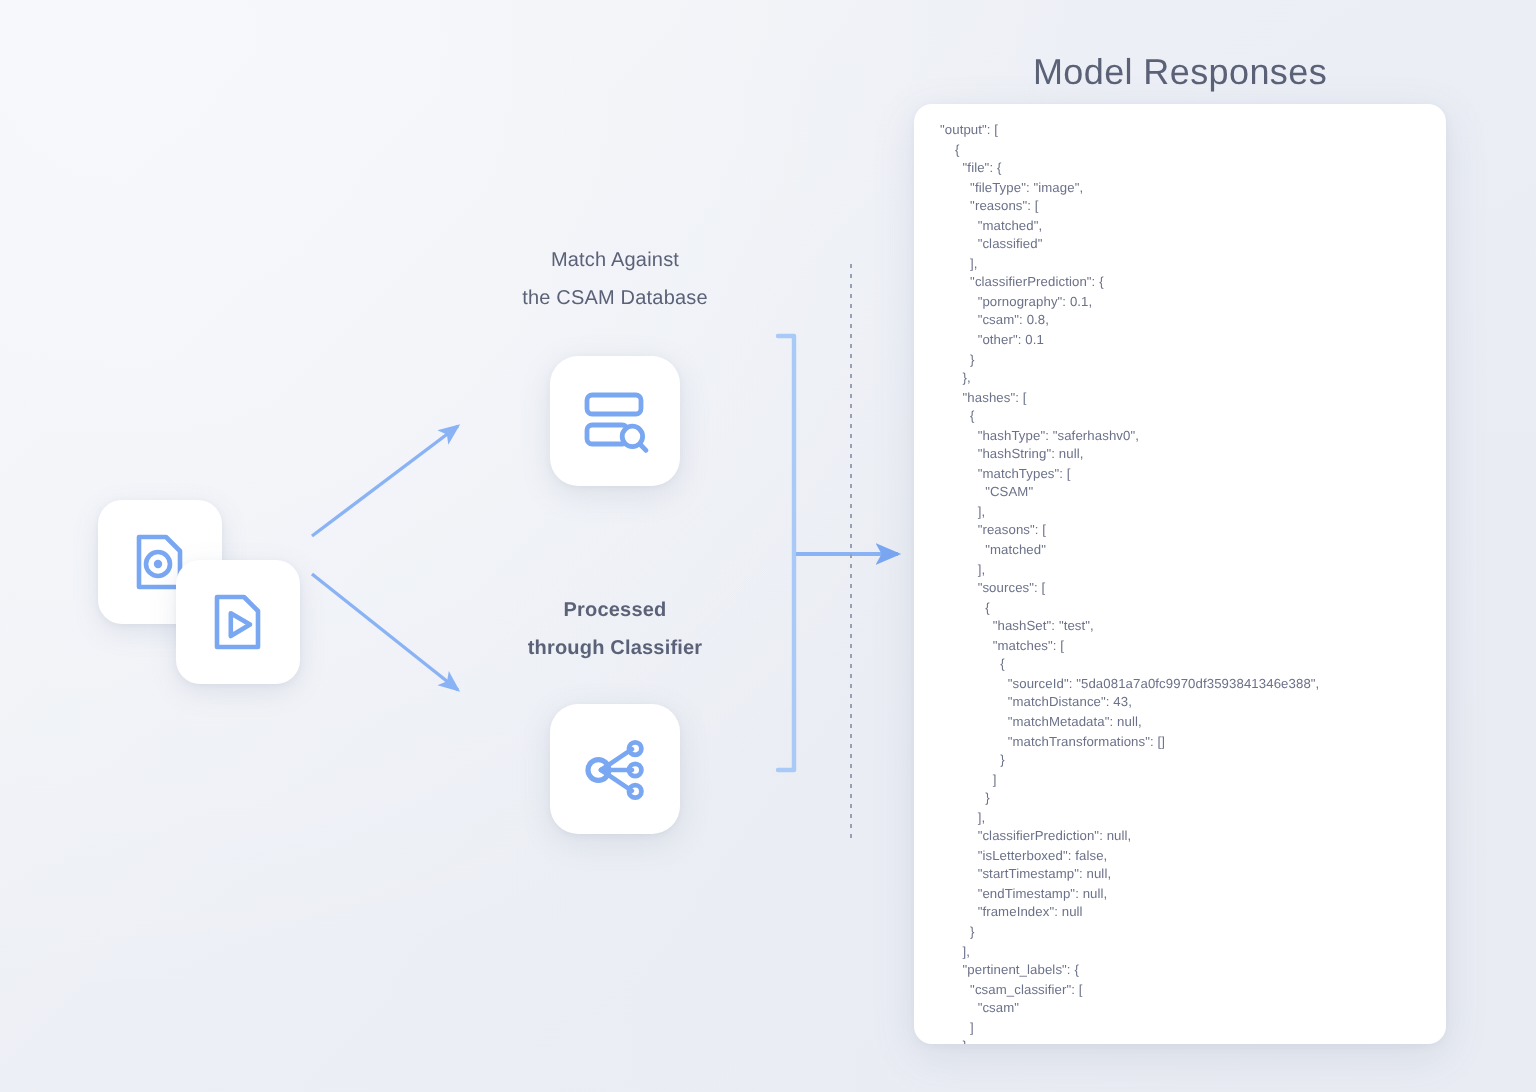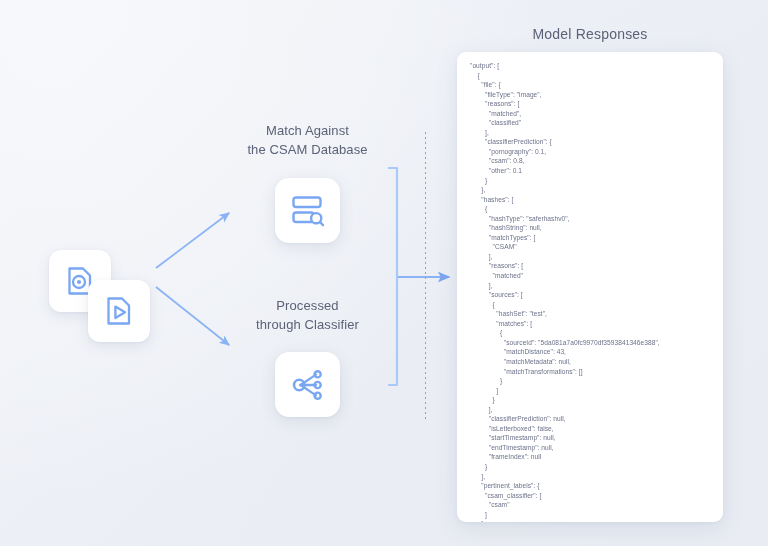--- a/index.html
+++ b/index.html
@@ -20,30 +20,30 @@
     background:
       radial-gradient(circle at 8% 4%, #f7f8fb 0%, rgba(247,248,251,0) 55%),
       radial-gradient(circle at 96% 96%, #e9ecf3 0%, rgba(233,236,243,0) 60%),
       linear-gradient(135deg, #f4f5f9 0%, #eceff5 45%, #e8ebf2 100%);
   }
 
   
   .label {
     position: absolute;
     color: #5b6277;
-    font-size: 13px;
+    font-size: 10px;
     line-height: 19px;
     text-align: center;
     letter-spacing: .1px;
     white-space: pre-line;
   }
   .panel-title {
     position: absolute;
     color: #5b6277;
-    font-size: 14px;
+    font-size: 18px;
     letter-spacing: .2px;
     text-align: center;
   }
 
   
   .doc-card {
     position: absolute;
     background: #ffffff;
     border-radius: 12px;
     box-shadow: 0 4px 14px rgba(96,110,145,.13), 0 1px 3px rgba(96,110,145,.08);
@@ -153,21 +153,21 @@
   <div class="step-tile" id="tile-match">
     <svg width="38" height="38" viewBox="0 0 38 38" xmlns="http://www.w3.org/2000/svg">
       <rect x="4.5" y="5.5" width="27" height="9.5" rx="2.6" fill="none" stroke="#7aa7f2" stroke-width="2.4"></rect>
       <path d="M7.1 20.5 h15 a2.6 2.6 0 0 1 2.6 2.6 v4.3 a2.6 2.6 0 0 1 -2.6 2.6 h-15
                a2.6 2.6 0 0 1 -2.6 -2.6 v-4.3 a2.6 2.6 0 0 1 2.6 -2.6 z" fill="none" stroke="#7aa7f2" stroke-width="2.4"></path>
       <circle cx="27.2" cy="26.2" r="5.1" fill="#ffffff" stroke="#7aa7f2" stroke-width="2.4"></circle>
       <line x1="30.9" y1="30.0" x2="34.0" y2="33.2" stroke="#7aa7f2" stroke-width="2.4" stroke-linecap="round"></line>
     </svg>
   </div>
 
-  <div class="label" style="left:226px; top:296px; width:163px;">Processed
+  <div class="label" style="left:226px; top:296px; width:163px;font-weight:bold;">Processed
 through Classifier</div>
 
   <div class="step-tile" id="tile-classify">
     <svg width="38" height="38" viewBox="0 0 38 38" xmlns="http://www.w3.org/2000/svg">
       <line x1="11.5" y1="19" x2="27" y2="8.6" stroke="#7aa7f2" stroke-width="2.3" stroke-linecap="round"></line>
       <line x1="11.5" y1="19" x2="27" y2="19" stroke="#7aa7f2" stroke-width="2.3" stroke-linecap="round"></line>
       <line x1="11.5" y1="19" x2="27" y2="29.4" stroke="#7aa7f2" stroke-width="2.3" stroke-linecap="round"></line>
       <circle cx="10.2" cy="19" r="5.2" fill="none" stroke="#7aa7f2" stroke-width="2.6"></circle>
       <circle cx="28.6" cy="8.3" r="3.1" fill="none" stroke="#7aa7f2" stroke-width="2.4"></circle>
       <circle cx="28.6" cy="19" r="3.1" fill="none" stroke="#7aa7f2" stroke-width="2.4"></circle>

